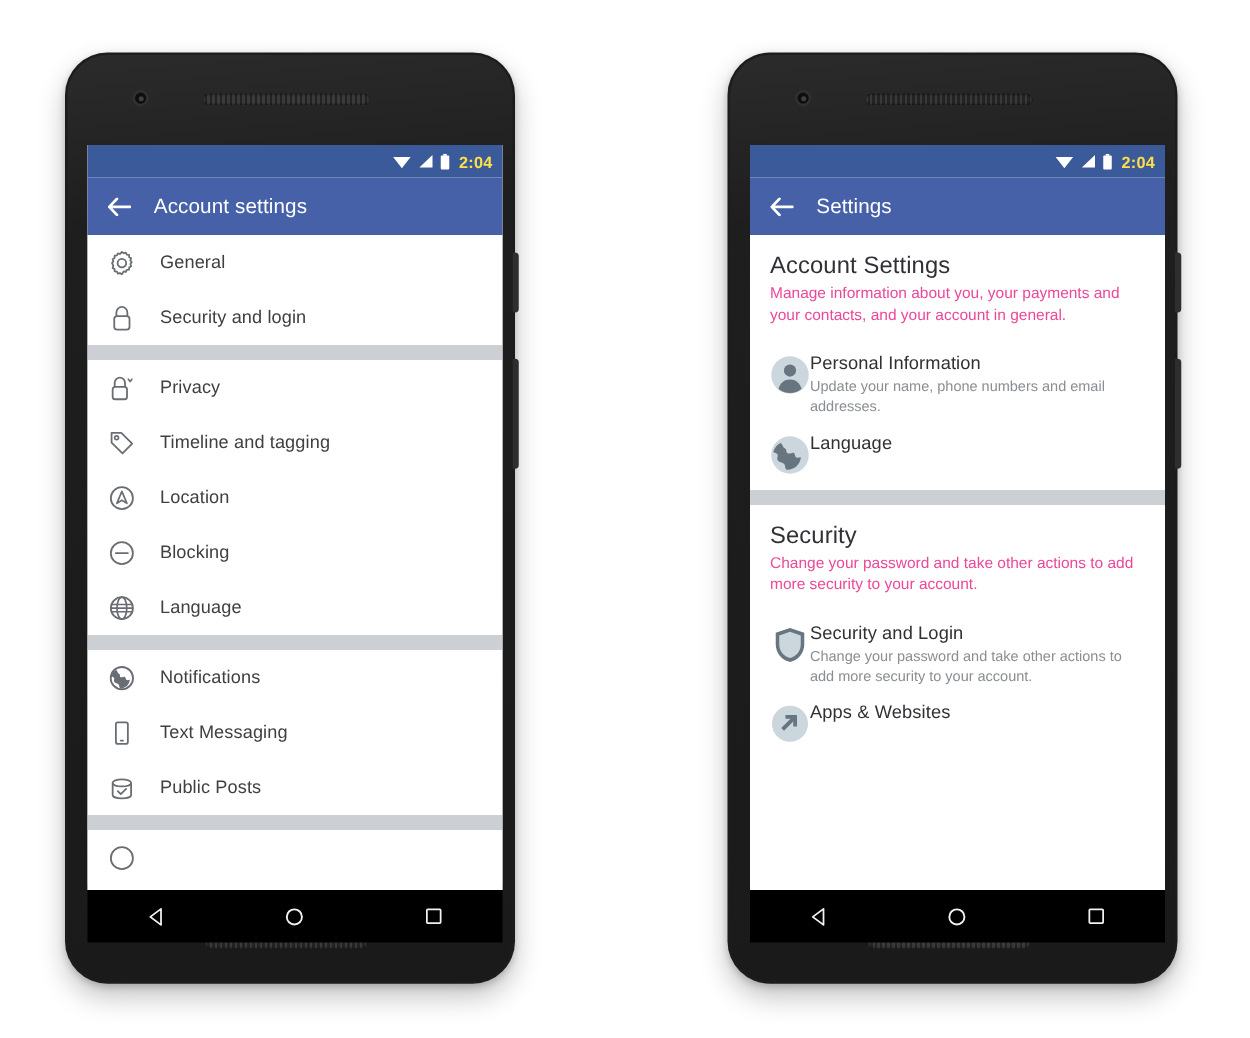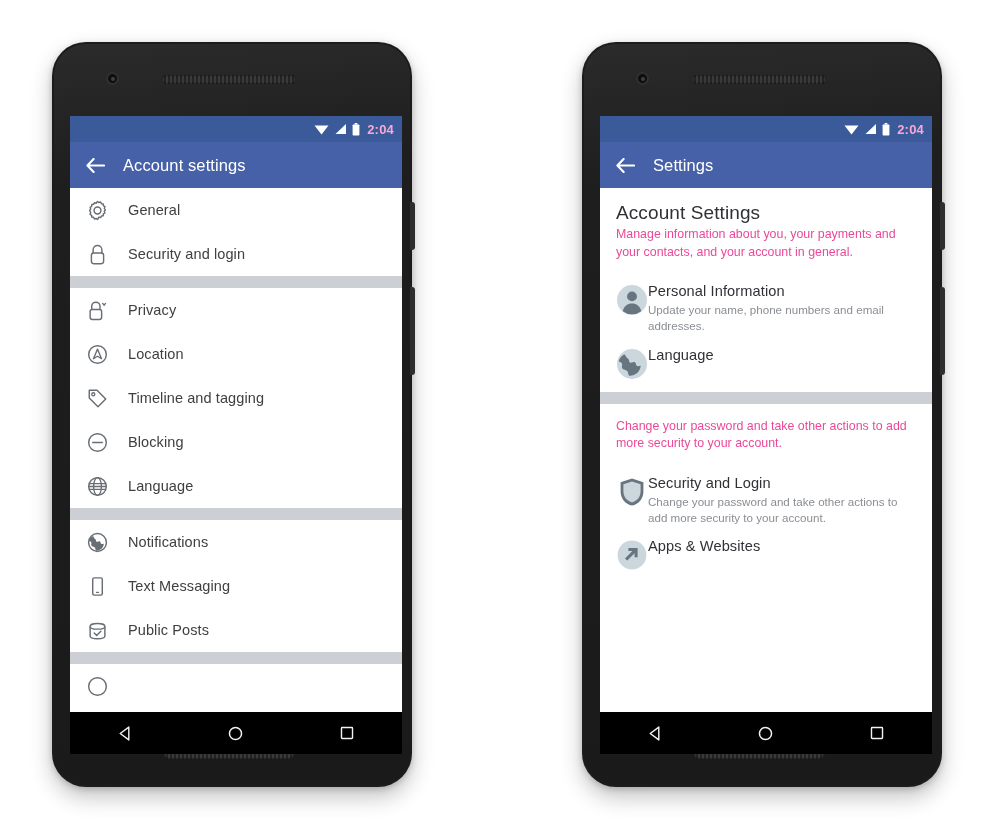--- a/index.html
+++ b/index.html
@@ -69,21 +69,21 @@
     overflow: hidden;
   }
 
   .statusbar {
     height: 26px; background: #3b5a9a;
     display: flex; align-items: center; justify-content: flex-end;
     padding-right: 8px; gap: 5px;
   }
   .sb-icon { display:block; }
   .sb-time {
-    color: #f9a8d4; font-size: 13px; font-weight: bold;
+    color: #fde047; font-size: 13px; font-weight: bold;
     letter-spacing: .2px; margin-left: 2px;
   }
 
   .toolbar {
     height: 46px; background: #4661a8;
     display: flex; align-items: center; padding-left: 16px; gap: 18px;
   }
   .toolbar-title {
     color: #ffffff; font-size: 16.5px; letter-spacing: .1px;
   }
@@ -190,34 +190,34 @@
                     <path d="M6 11V7.6a4.3 4.3 0 0 1 8.6 0V11" fill="none" stroke="#696e74" stroke-width="1.5"></path>
                     <rect x="4.3" y="10.9" width="12" height="10.4" rx="2.2" fill="none" stroke="#696e74" stroke-width="1.5"></rect>
                     <path d="M17.4 4.6l1.5 1.8 1.5-1.8" fill="none" stroke="#696e74" stroke-width="1.4" stroke-linecap="round"></path>
                   </svg>
               </span>
               <span class="row-label">Privacy</span>
             </div>
             <div class="row">
               <span class="row-icon">
                 <svg width="23" height="23" viewBox="0 0 24 24">
+                    <path d="M3.4 3.4h8.1l9.1 9.1-8.1 8.1-9.1-9.1z" fill="none" stroke="#696e74" stroke-width="1.5" stroke-linejoin="round"></path>
+                    <circle cx="7.6" cy="7.6" r="1.6" fill="none" stroke="#696e74" stroke-width="1.4"></circle>
+                  </svg>
+              </span>
+              <span class="row-label">Timeline and tagging</span>
+            </div>
+            <div class="row">
+              <span class="row-icon">
+                <svg width="23" height="23" viewBox="0 0 24 24">
                     <circle cx="12" cy="12" r="9.2" fill="none" stroke="#696e74" stroke-width="1.5"></circle>
                     <path d="M12 6.4l4.2 10-4.2-2.6-4.2 2.6z" fill="none" stroke="#696e74" stroke-width="1.4" stroke-linejoin="round"></path>
                   </svg>
               </span>
               <span class="row-label">Location</span>
-            </div>
-            <div class="row">
-              <span class="row-icon">
-                <svg width="23" height="23" viewBox="0 0 24 24">
-                    <path d="M3.4 3.4h8.1l9.1 9.1-8.1 8.1-9.1-9.1z" fill="none" stroke="#696e74" stroke-width="1.5" stroke-linejoin="round"></path>
-                    <circle cx="7.6" cy="7.6" r="1.6" fill="none" stroke="#696e74" stroke-width="1.4"></circle>
-                  </svg>
-              </span>
-              <span class="row-label">Timeline and tagging</span>
             </div>
             <div class="row">
               <span class="row-icon">
                 <svg width="23" height="23" viewBox="0 0 24 24">
                     <circle cx="12" cy="12" r="9.2" fill="none" stroke="#696e74" stroke-width="1.5"></circle>
                     <path d="M7 12h10" stroke="#696e74" stroke-width="1.5" stroke-linecap="round"></path>
                   </svg>
               </span>
               <span class="row-label">Blocking</span>
             </div>
@@ -363,20 +363,21 @@
             <span>
               <span class="item-title">Language</span>
             </span>
           </div>
 
 
           <div class="pad-bottom"></div>
           <div class="group-div"></div>
 
           <div class="section">
+            <div class="section-title">Security</div>
             <div class="section-sub">Change your password and take other actions to add more security to your account.</div>
           </div>
 
           <div class="item">
             <span class="item-icon">
               <svg width="32" height="32" viewBox="0 0 32 32">
                   <path d="M16 2.4l11.4 3.8v9.2c0 7.2-4.8 12.6-11.4 14.2C9.4 28 4.6 22.6 4.6 15.4V6.2z" fill="#66757f"></path>
                   <path d="M16 5.4l8.6 2.9v7c0 5.6-3.6 9.8-8.6 11.1-5-1.3-8.6-5.5-8.6-11.1v-7z" fill="#ccd6dd"></path>
                 </svg>
             </span>

